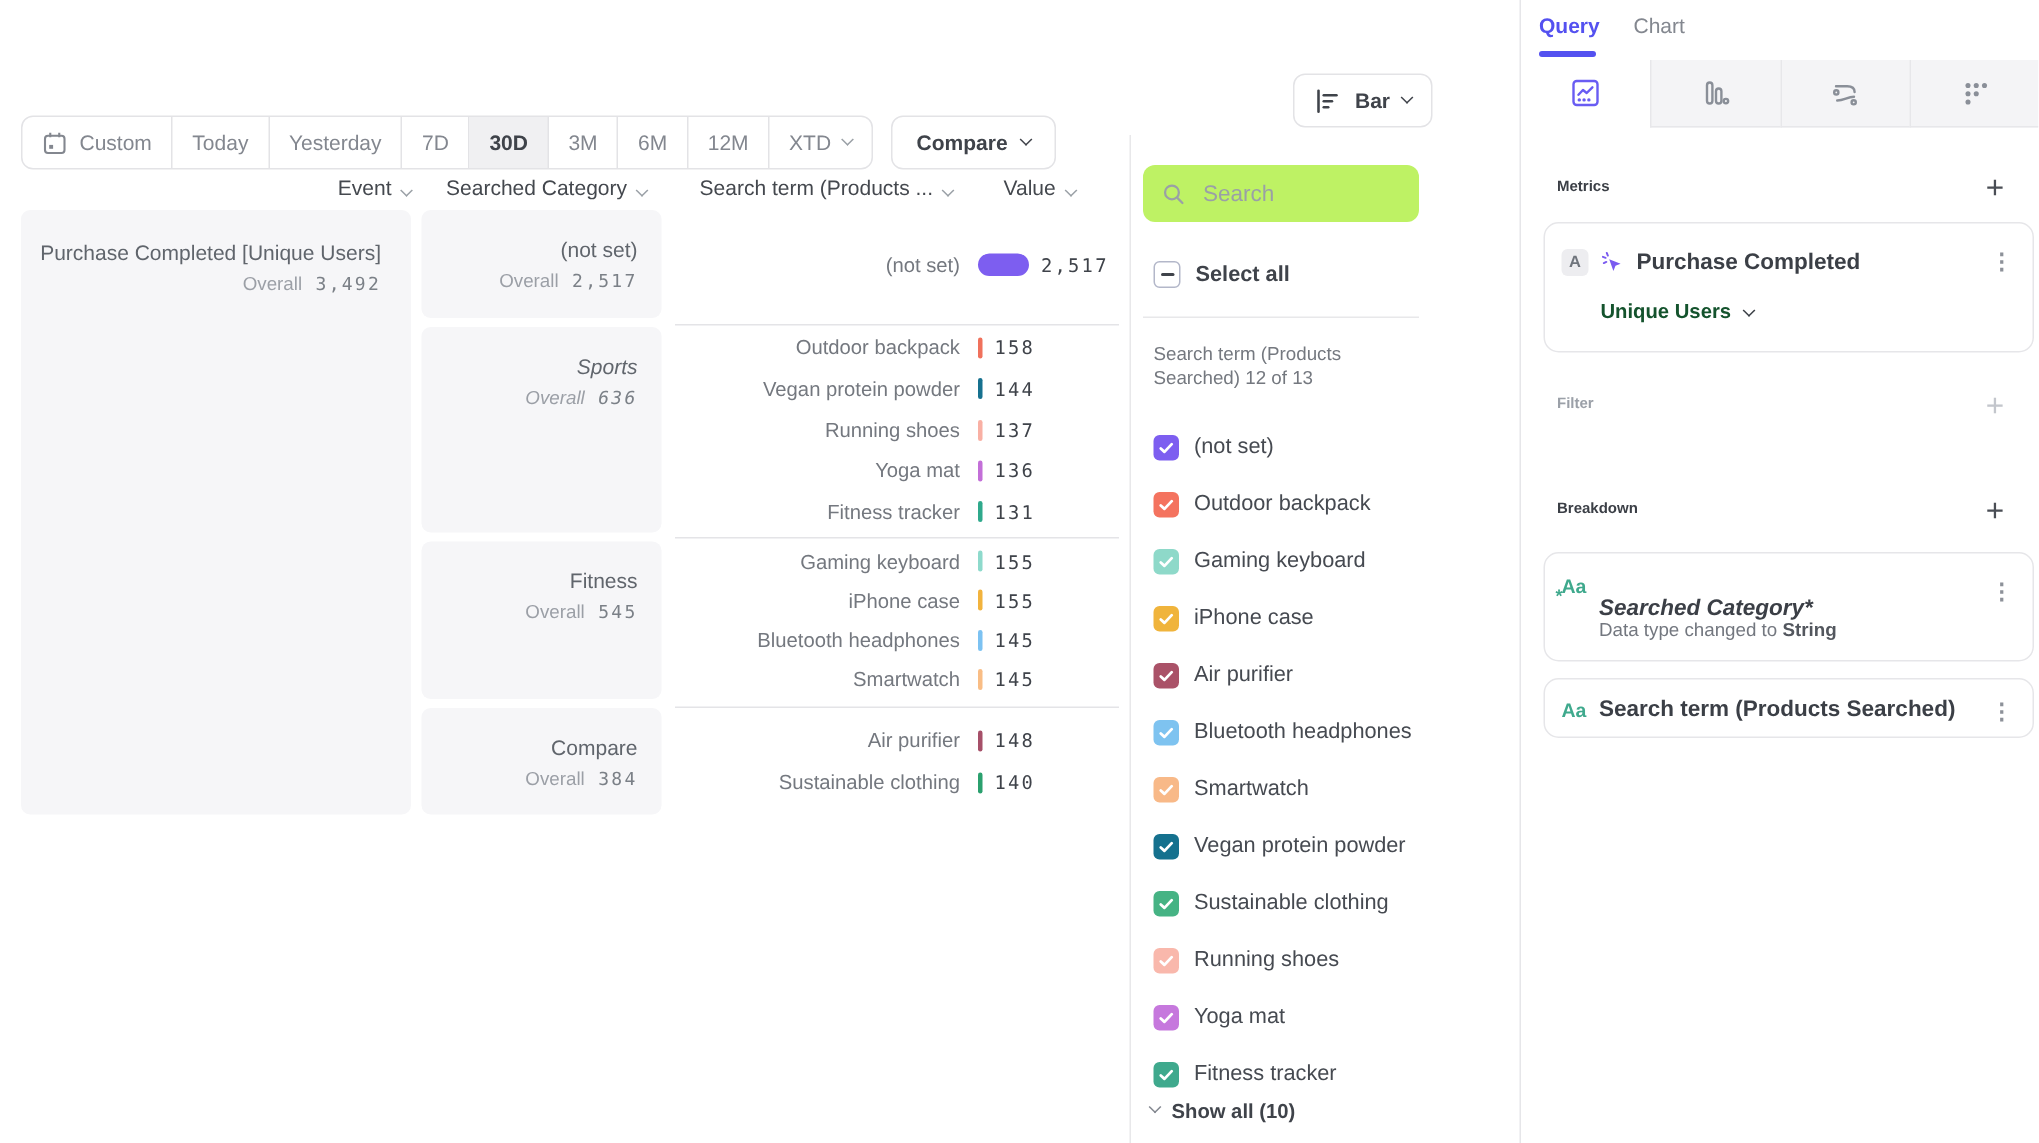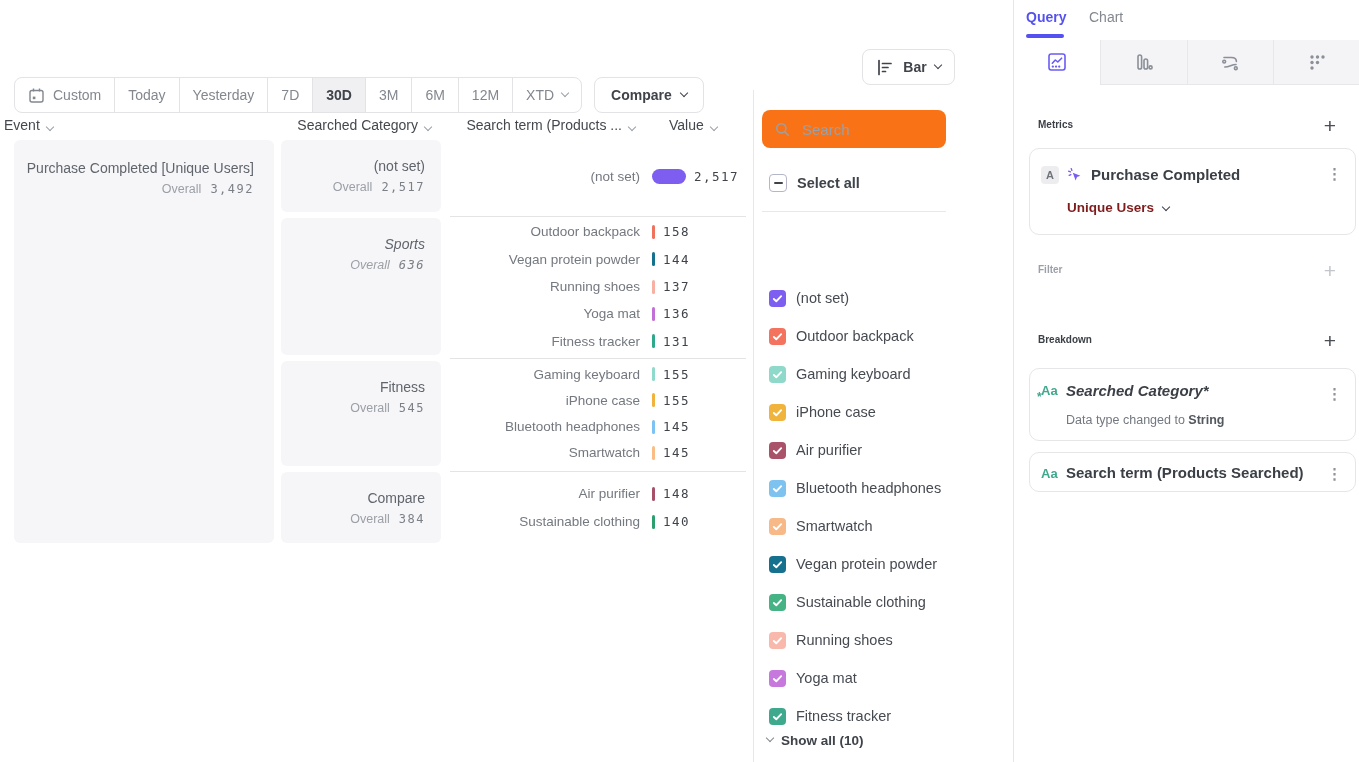--- a/index.html
+++ b/index.html
@@ -18,21 +18,21 @@
   .date-btn.active { background:#f0f0f2; color:#3f434a; font-weight:700; }
   .compare-btn { margin-left:12px; height:36px; display:flex; align-items:center; gap:9px; padding:0 16px;
                  border:1px solid #e3e3e6; border-radius:8px; color:#3f434a; font-size:14px; font-weight:600; cursor:pointer; }
   .bar-btn { position:absolute; left:862px; top:49px; width:93px; height:36px; display:flex; align-items:center;
              justify-content:center; gap:8px; border:1px solid #e3e3e6; border-radius:8px; color:#3f434a;
              font-size:14px; font-weight:600; cursor:pointer; }
 
   
   .col-hdr { position:absolute; top:117px; font-size:14px; color:#44484e; font-weight:500; white-space:nowrap; }
   .col-hdr .chev { margin-left:7px; color:#9aa0a6; }
-  .hdr-event  { left:4px;  width:248px; }
+  .hdr-event  { left:26px;  width:248px; text-align:right; }
   .hdr-cat    { left:281px; width:150px; text-align:right; }
   .hdr-term   { left:420px; width:215px; text-align:right; }
   .hdr-value  { left:669px; }
 
   
   .event-cell { position:absolute; left:14px; top:140px; width:260px; height:403px; background:#f6f6f8;
                 border-radius:6px; padding:20px 20px 0 0; text-align:right; }
   .event-name { font-size:14px; color:#60656c; }
   .overall-line { margin-top:6px; font-size:12.5px; color:#9b9fa6; }
   .overall-line .ov-val { margin-left:9px; color:#7b8087; letter-spacing:1.5px; font-size:12px; }
@@ -44,21 +44,21 @@
   .term-group { position:absolute; left:450px; width:297px; display:flex; flex-direction:column; justify-content:center; }
   .term-row { height:28px; display:flex; align-items:center; }
   .term-lbl { width:190px; text-align:right; font-size:13.5px; color:#74787f; white-space:nowrap; }
   .term-bar { margin-left:12px; width:3px; height:14px; border-radius:2px; flex:none; }
   .term-bar.wide { width:34px; height:15px; border-radius:7.5px; }
   .term-val { margin-left:8px; font-size:12.5px; color:#3f434a; letter-spacing:1.5px; }
   .sep { position:absolute; left:450px; width:296px; height:1px; background:#e4e4e7; }
 
   
   .v-divider { position:absolute; left:753px; top:90px; bottom:0; width:1px; background:#e8e8ea; }
-  .search-box { position:absolute; left:762px; top:110px; width:184px; height:38px; background:#f97316;
+  .search-box { position:absolute; left:762px; top:110px; width:184px; height:38px; background:#bef264;
                 border-radius:8px; display:flex; align-items:center; gap:9px; padding:0 12px; }
   .search-box input { border:none; background:transparent; outline:none; font-size:15px; color:#3f434a;
                       width:130px; font-family:"Liberation Sans",sans-serif; }
   .search-box input::placeholder { color:#9aa0a6; }
   .select-all { position:absolute; left:769px; top:174px; display:flex; align-items:center; gap:10px; cursor:pointer; }
   .sa-box { width:18px; height:18px; border:1.5px solid #b3b7c9; border-radius:4px; background:#fff;
             display:flex; align-items:center; justify-content:center; }
   .sa-dash { width:9px; height:2px; background:#3f434a; border-radius:1px; }
   .select-all .lbl { font-size:14.5px; font-weight:600; color:#3f434a; }
   .h-divider { position:absolute; left:762px; top:211px; width:184px; height:1px; background:#e8e8ea; }
@@ -89,21 +89,21 @@
               color:#4a4e55; cursor:pointer; line-height:20px; }
   .plus-btn.light { color:#c3c6cc; }
 
   .card { position:absolute; left:15px; width:327px; border:1px solid #e6e6e9; border-radius:10px; background:#fff; }
   .a-badge { position:absolute; left:11px; top:17px; width:18px; height:18px; background:#ededf0; border-radius:4px;
              font-size:11px; font-weight:700; color:#6f747c; display:flex; align-items:center; justify-content:center; }
   .evt-icon { position:absolute; left:37px; top:18px; }
   .metric-name { position:absolute; left:61px; top:17px; font-size:15px; font-weight:600; color:#3b3f46; white-space:nowrap; }
   .kebab { position:absolute; right:13px; top:16px; color:#8d9199; font-size:15px; font-weight:700; cursor:pointer; }
   .measurement { position:absolute; left:37px; top:51px; display:flex; align-items:center; gap:9px; cursor:pointer; }
-  .measurement .lbl { font-size:13.5px; font-weight:700; color:#7f1d1d; }
+  .measurement .lbl { font-size:13.5px; font-weight:700; color:#14532d; }
   .measurement .chev { color:#3b3f46; margin-top:-2px; }
 
   .aa-icon { position:absolute; left:11px; font-size:13px; font-weight:700; color:#3fa98d; letter-spacing:0; }
   .aa-icon .star { position:absolute; left:-4px; top:7px; font-size:12px; color:#3fa98d; }
   .bd-label { position:absolute; left:36px; font-size:15px; font-weight:600; color:#3b3f46; white-space:nowrap; }
   .bd-label.italic { font-style:italic; }
   .bd-note { position:absolute; left:36px; top:44px; font-size:12.5px; color:#73777f; }
   .bd-note .strong { font-weight:700; color:#53575e; }
 </style>
 </head>
@@ -334,20 +334,21 @@
     </span>
     <input type="text" placeholder="Search" style="">
   </div>
   <div class="select-all">
     <span class="sa-box">
         <span class="sa-dash"></span>
       </span>
     <span class="lbl">Select all</span>
   </div>
   <div class="h-divider"></div>
+  <div class="f-caption">Search term (Products Searched) 12 of 13</div>
   <div class="f-list">
   <div class="f-item">
     <span class="cbx" style="background: rgb(125, 94, 240);">
       <svg viewBox="0 0 12 12" width="11" height="11">
         <polyline points="2,6.5 4.7,9 10,3.4" fill="none" stroke="#fff" stroke-width="2" stroke-linecap="round" stroke-linejoin="round"></polyline>
       </svg>
     </span>
     <span class="f-lbl">(not set)</span>
   </div>
 
@@ -531,21 +532,21 @@
     <div class="sec-head muted" style="top:264px">Filter</div>
     <div class="plus-btn light" style="top:261px">+</div>
 
     <div class="sec-head" style="top:334px">Breakdown</div>
     <div class="plus-btn" style="top:331px">+</div>
 
     <div class="card" style="top:368px;height:73px">
       <span class="aa-icon" style="top:14px">
         <span>Aa</span><span class="star">*</span>
       </span>
-      <span class="bd-label italic" style="top:13px">Searched Category*</span>
+      <span class="bd-label italic" style="top:28px">Searched Category*</span>
       <span class="kebab">⋮</span>
       <span class="bd-note">
         <span>Data type changed to </span><span class="strong">String</span>
       </span>
     </div>
 
     <div class="card" style="top:452px;height:40px">
       <span class="aa-icon" style="top:13px">
         <span>Aa</span>
       </span>

